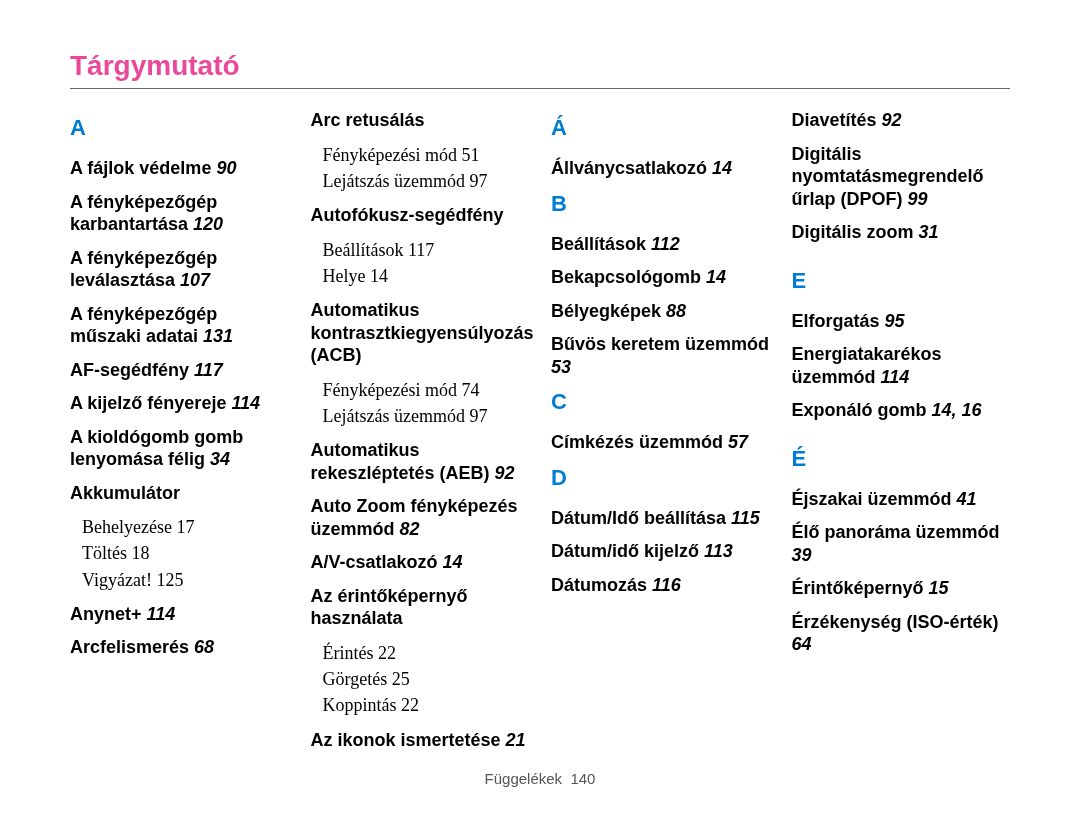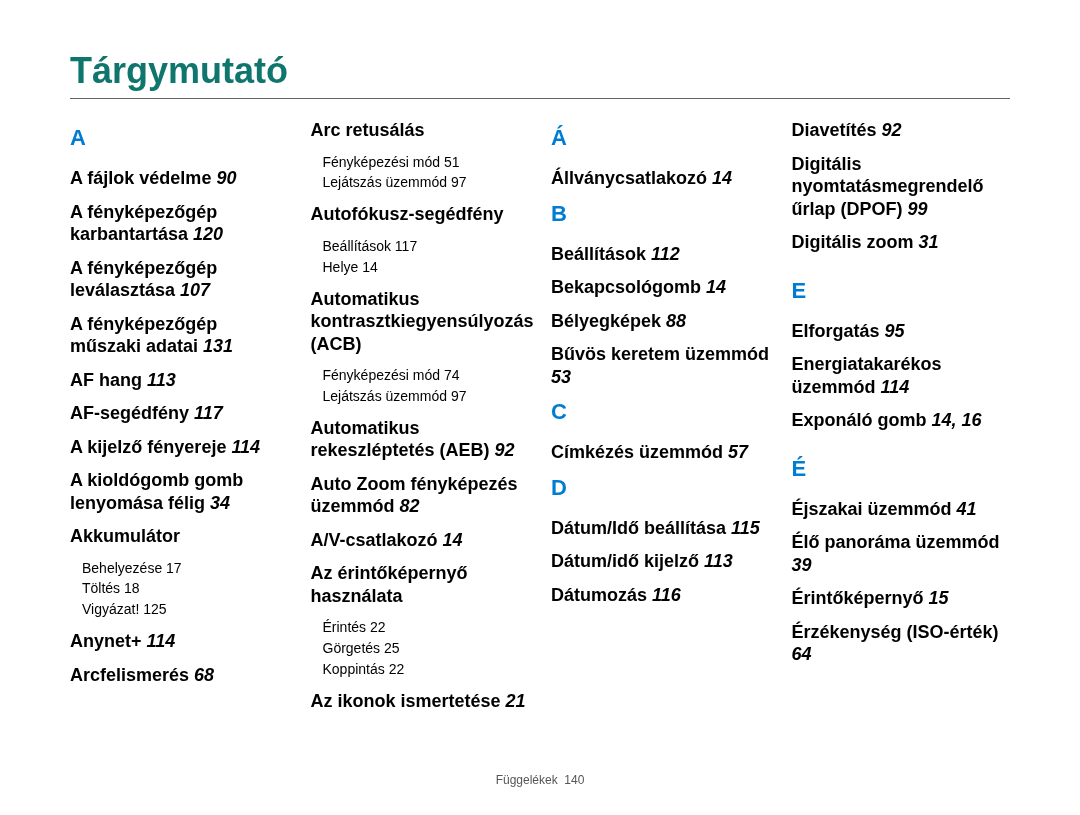--- a/index.html
+++ b/index.html
@@ -5,22 +5,22 @@
   * { margin: 0; padding: 0; box-sizing: border-box; }
   body {
     width: 1080px;
     height: 815px;
     background: #fff;
     font-family: Arial, Helvetica, sans-serif;
     padding: 50px 70px 30px 70px;
     position: relative;
   }
   .title {
-    color: #0f766e;
-    font-size: 36px;
+    color: #ec4899;
+    font-size: 28px;
     font-weight: bold;
     margin-bottom: 6px;
   }
   .divider {
     width: 100%;
     border-top: 1px solid #666;
     margin-bottom: 20px;
   }
   .columns {
     display: flex;
@@ -42,53 +42,53 @@
     font-weight: bold;
     color: #000;
     margin-bottom: 11px;
     line-height: 1.25;
   }
   .entry .page {
     font-weight: bold;
     font-style: italic;
   }
   .sub {
-    font-size: 14px;
+    font-size: 18px;
     font-weight: normal;
     color: #000;
     margin-left: 12px;
     margin-bottom: 2px;
     line-height: 1.35;
+    font-family: Liberation Serif, serif;
   }
   .sub-group {
     margin-bottom: 11px;
   }
   .footer {
     position: absolute;
     bottom: 28px;
     width: 940px;
     text-align: center;
-    font-size: 12px;
+    font-size: 15px;
     color: #555;
   }
 </style>
 </head>
 <body>
 
 <div class="title">Tárgymutató</div>
 <div class="divider"></div>
 
 <div class="columns">
   <div class="col" id="col1">
       <div class="section-letter">A</div>
       <div class="entry">A fájlok védelme  <span class="page">90</span></div>
       <div class="entry">A fényképezőgép karbantartása  <span class="page">120</span></div>
       <div class="entry">A fényképezőgép leválasztása  <span class="page">107</span></div>
       <div class="entry">A fényképezőgép műszaki adatai  <span class="page">131</span></div>
-      <div class="entry">AF hang  <span class="page">113</span></div>
       <div class="entry">AF-segédfény  <span class="page">117</span></div>
       <div class="entry">A kijelző fényereje  <span class="page">114</span></div>
       <div class="entry">A kioldógomb gomb lenyomása félig  <span class="page">34</span></div>
       <div class="entry">Akkumulátor</div>
       <div class="sub-group">
         <div class="sub">Behelyezése  17</div>
         <div class="sub">Töltés  18</div>
         <div class="sub">Vigyázat!  125</div>
       </div>
       <div class="entry">Anynet+  <span class="page">114</span></div>

